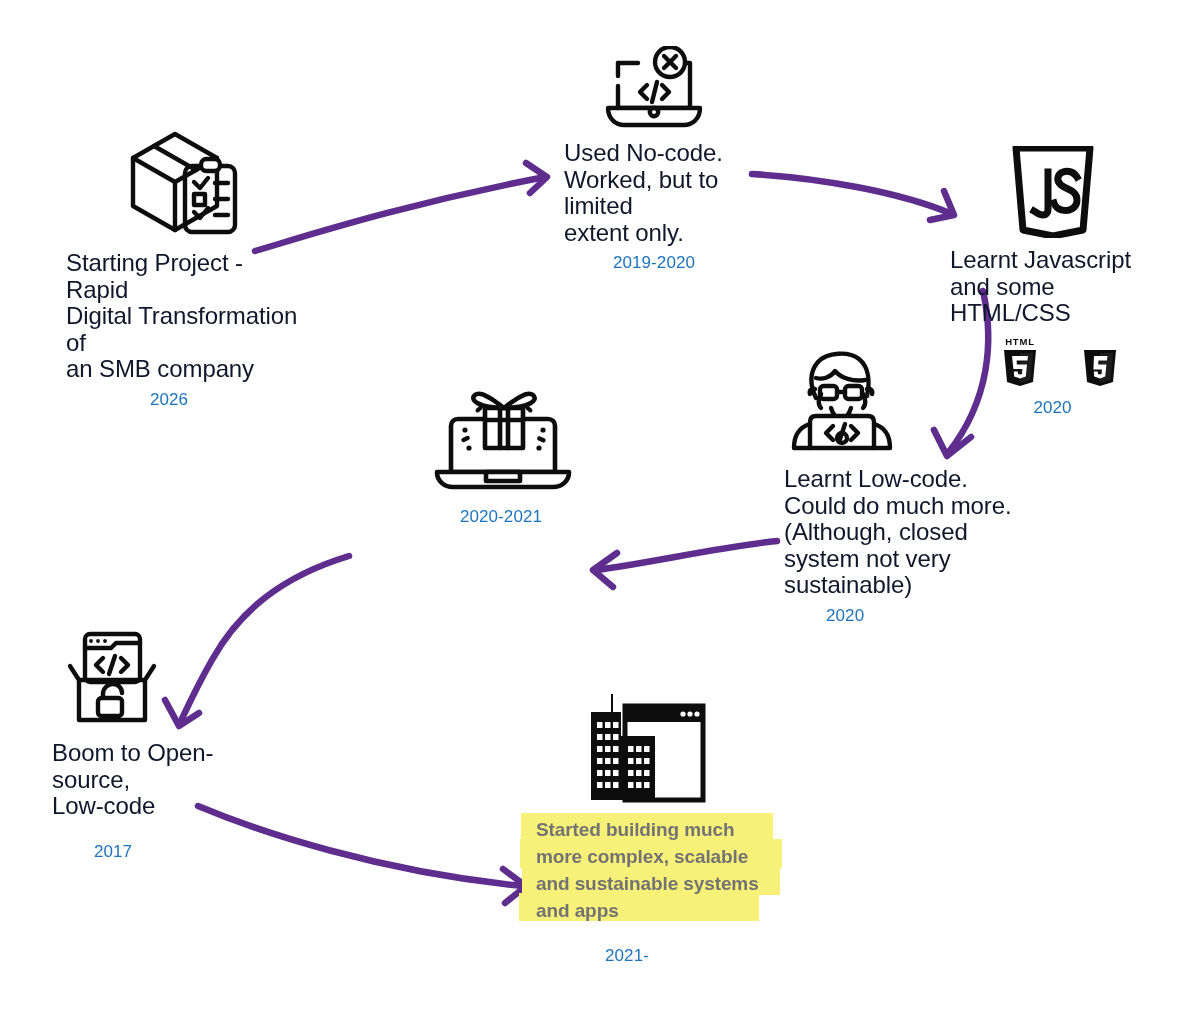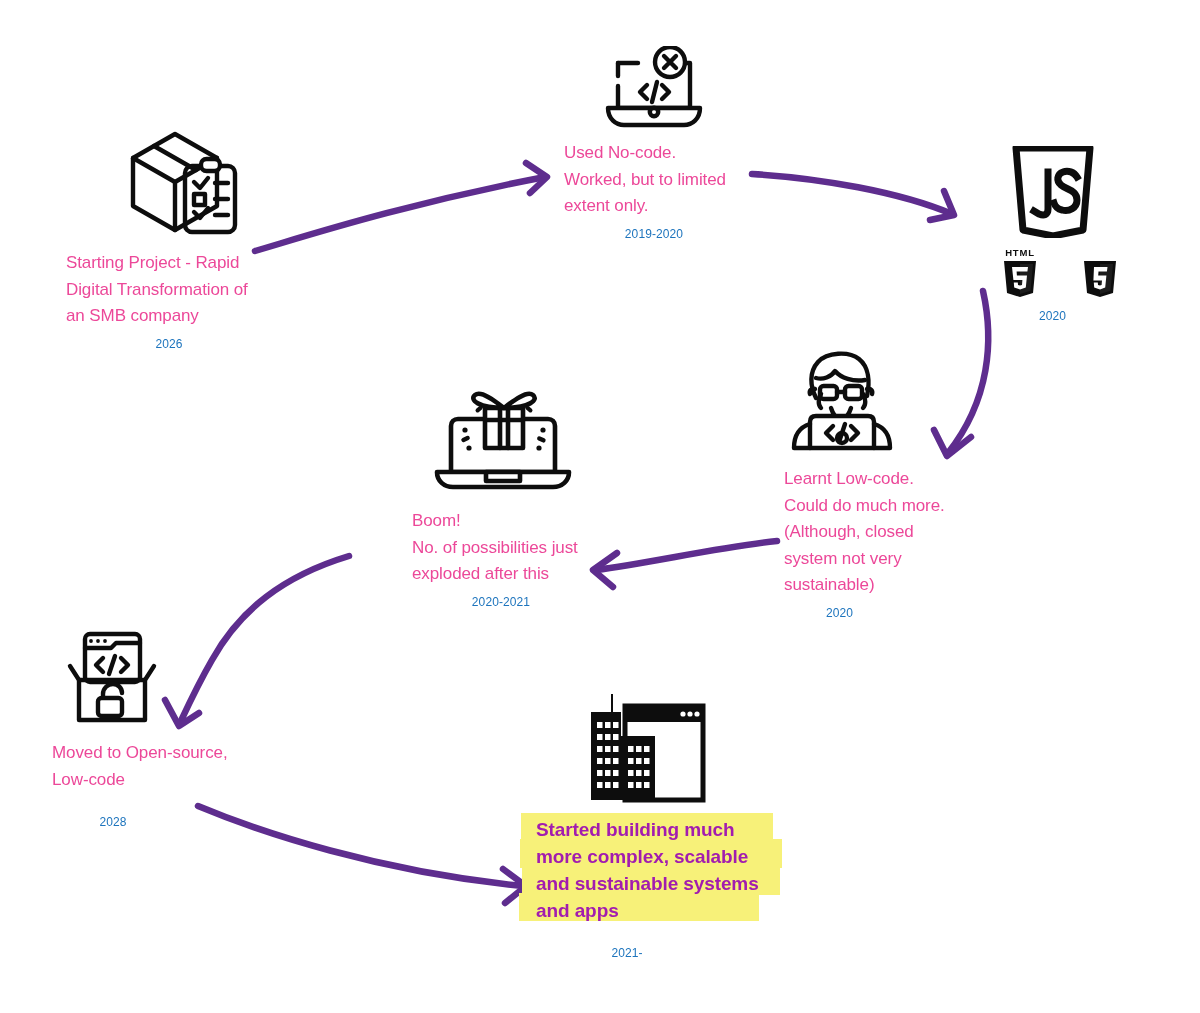--- a/index.html
+++ b/index.html
@@ -27,47 +27,47 @@
     height: 1013px;
     pointer-events: none;
   }
   .node {
     position: absolute;
   }
   .node-icon {
     display: block;
   }
   .node-text {
-    font-size: 17px;
+    font-size: 24px;
     line-height: 26.5px;
-    color: #ec4899;
+    color: #0f172a;
     white-space: pre-line;
     letter-spacing: -0.1px;
   }
   .node-year {
-    font-size: 12px;
+    font-size: 17px;
     color: #1d74bd;
     margin-top: 7px;
     letter-spacing: 0.1px;
   }
   .year-center { text-align: center; }
   .year-left   { text-align: left; }
 
   
   .highlight-wrap {
     position: relative;
     display: inline-block;
   }
   .hl-text {
     position: relative;
     z-index: 2;
     font-size: 19px;
     line-height: 27px;
     font-weight: bold;
-    color: #a21caf;
+    color: #737373;
     white-space: pre-line;
     padding: 4px 10px 4px 12px;
     letter-spacing: -0.1px;
   }
   .hl-bg {
     position: absolute;
     z-index: 1;
     background: #f7f179;
   }
 </style>
@@ -158,20 +158,22 @@
   </div>
 
   <div class="node" style="left:950px; top:146px; width:215px;">
     <div style="width:205px; display:flex; justify-content:center;">
       <svg class="node-icon" width="82" height="92" viewBox="0 0 82 92">
         <path d="M4,2 L78,2 L71,84 L41,90 L11,84 Z" fill="none" stroke="#0d0d0d" stroke-width="7" stroke-linejoin="round"></path>
         <path d="M36,26 L36,63 C36,69 32,70 27,68 L22,65" fill="none" stroke="#0d0d0d" stroke-width="7" stroke-linecap="square"></path>
         <path d="M65,31 C62,26 56,24 51,26 C45,28 44,35 49,39 C55,44 65,44 65,54 C65,62 57,66 50,64 C45,63 43,60 42,57" fill="none" stroke="#0d0d0d" stroke-width="7" stroke-linecap="square"></path>
       </svg>
     </div>
+    <div class="node-text" style="margin-top:9px;">Learnt Javascript
+and some HTML/CSS</div>
     <div style="display:flex; gap:40px; justify-content:center; margin-top:8px; padding-left:4px;">
       <svg width="40" height="54" viewBox="0 0 40 54">
         <text x="20" y="10" text-anchor="middle" font-family="Liberation Sans, sans-serif" font-size="9.5" font-weight="bold" fill="#0d0d0d" letter-spacing="0.8">HTML</text>
         <path d="M4,15 L36,15 L33,47 L20,51 L7,47 Z" fill="#0d0d0d"></path>
         <path d="M20,18 L20,48 L30.5,44.8 L33,18 Z" fill="#1d1d1d"></path>
         <path d="M12,21 L28,21 L27.4,25.5 L16.6,25.5 L16.9,29.5 L27,29.5 L25.8,41.5 L20,43.4 L14.2,41.5 L13.8,36.5 L17.8,36.5 L18,39 L20,39.6 L22,39 L22.4,34 L13.4,34 L12,21 Z" fill="#ffffff"></path>
       </svg>
       <svg width="40" height="54" viewBox="0 0 40 54">
         <path d="M4,15 L36,15 L33,47 L20,51 L7,47 Z" fill="#0d0d0d"></path>
         <path d="M20,18 L20,48 L30.5,44.8 L33,18 Z" fill="#1d1d1d"></path>
@@ -231,23 +233,20 @@
           <circle cx="114" cy="62" r="2.6"></circle>
           <circle cx="40" cy="80" r="2.6"></circle>
           <circle cx="110" cy="80" r="2.6"></circle>
           <rect x="32" y="69" width="9" height="4.4" rx="2.2" transform="rotate(-25 36 71)"></rect>
           <rect x="108" y="69" width="9" height="4.4" rx="2.2" transform="rotate(25 112 71)"></rect>
           <rect x="46" y="39" width="8" height="4.2" rx="2.1" transform="rotate(-40 50 41)"></rect>
           <rect x="96" y="39" width="8" height="4.2" rx="2.1" transform="rotate(40 100 41)"></rect>
         </g>
       </svg>
     </div>
-    <div class="node-text" style="margin-top:8px;">Boom!
-No. of possibilities just
-exploded after this</div>
     <div class="node-year year-center" style="width:178px;">2020-2021</div>
   </div>
 
   <div class="node" style="left:52px; top:628px; width:215px;">
     <div style="width:120px; display:flex; justify-content:center;">
       <svg class="node-icon" width="94" height="98" viewBox="0 0 94 98">
         <g fill="none" stroke="#0d0d0d" stroke-width="4.4" stroke-linecap="round" stroke-linejoin="round">
           <rect x="20" y="6" width="55" height="48" rx="5" fill="#fff"></rect>
           <path d="M20,20 L46,20 L51,15 L75,15"></path>
           <circle cx="26" cy="13" r="1.9" fill="#0d0d0d" stroke="none"></circle>
@@ -256,23 +255,23 @@
           <path d="M38,30 L31,37 L38,44"></path>
           <path d="M56,30 L63,37 L56,44"></path>
           <path d="M50,28 L44,46"></path>
           <path d="M5,38 L14,52 L14,92 L80,92 L80,52 L89,38"></path>
           <path d="M14,52 L80,52"></path>
           <path d="M38,72 L38,66 C38,60 43,56 48,56 C53,56 57,60 57,65" fill="#fff"></path>
           <rect x="33" y="70" width="24" height="18" rx="3.5" fill="#fff"></rect>
         </g>
       </svg>
     </div>
-    <div class="node-text" style="margin-top:14px;">Moved to Open-source,
+    <div class="node-text" style="margin-top:14px;">Boom to Open-source,
 Low-code</div>
-    <div class="node-year year-center" style="width:122px; margin-top:22px;">2028</div>
+    <div class="node-year year-center" style="width:122px; margin-top:22px;">2017</div>
   </div>
 
   <div class="node" style="left:524px; top:686px; width:270px;">
     <div style="width:235px; display:flex; justify-content:center;">
       <svg class="node-icon" width="130" height="120" viewBox="0 0 130 120">
 
         <path d="M48,20 L126,20 L126,114 L48,114 Z" fill="none" stroke="#0d0d0d" stroke-width="5"></path>
         <rect x="48" y="20" width="78" height="16" fill="#0d0d0d"></rect>
         <circle cx="106" cy="28" r="2.6" fill="#fff"></circle>
         <circle cx="113" cy="28" r="2.6" fill="#fff"></circle>

